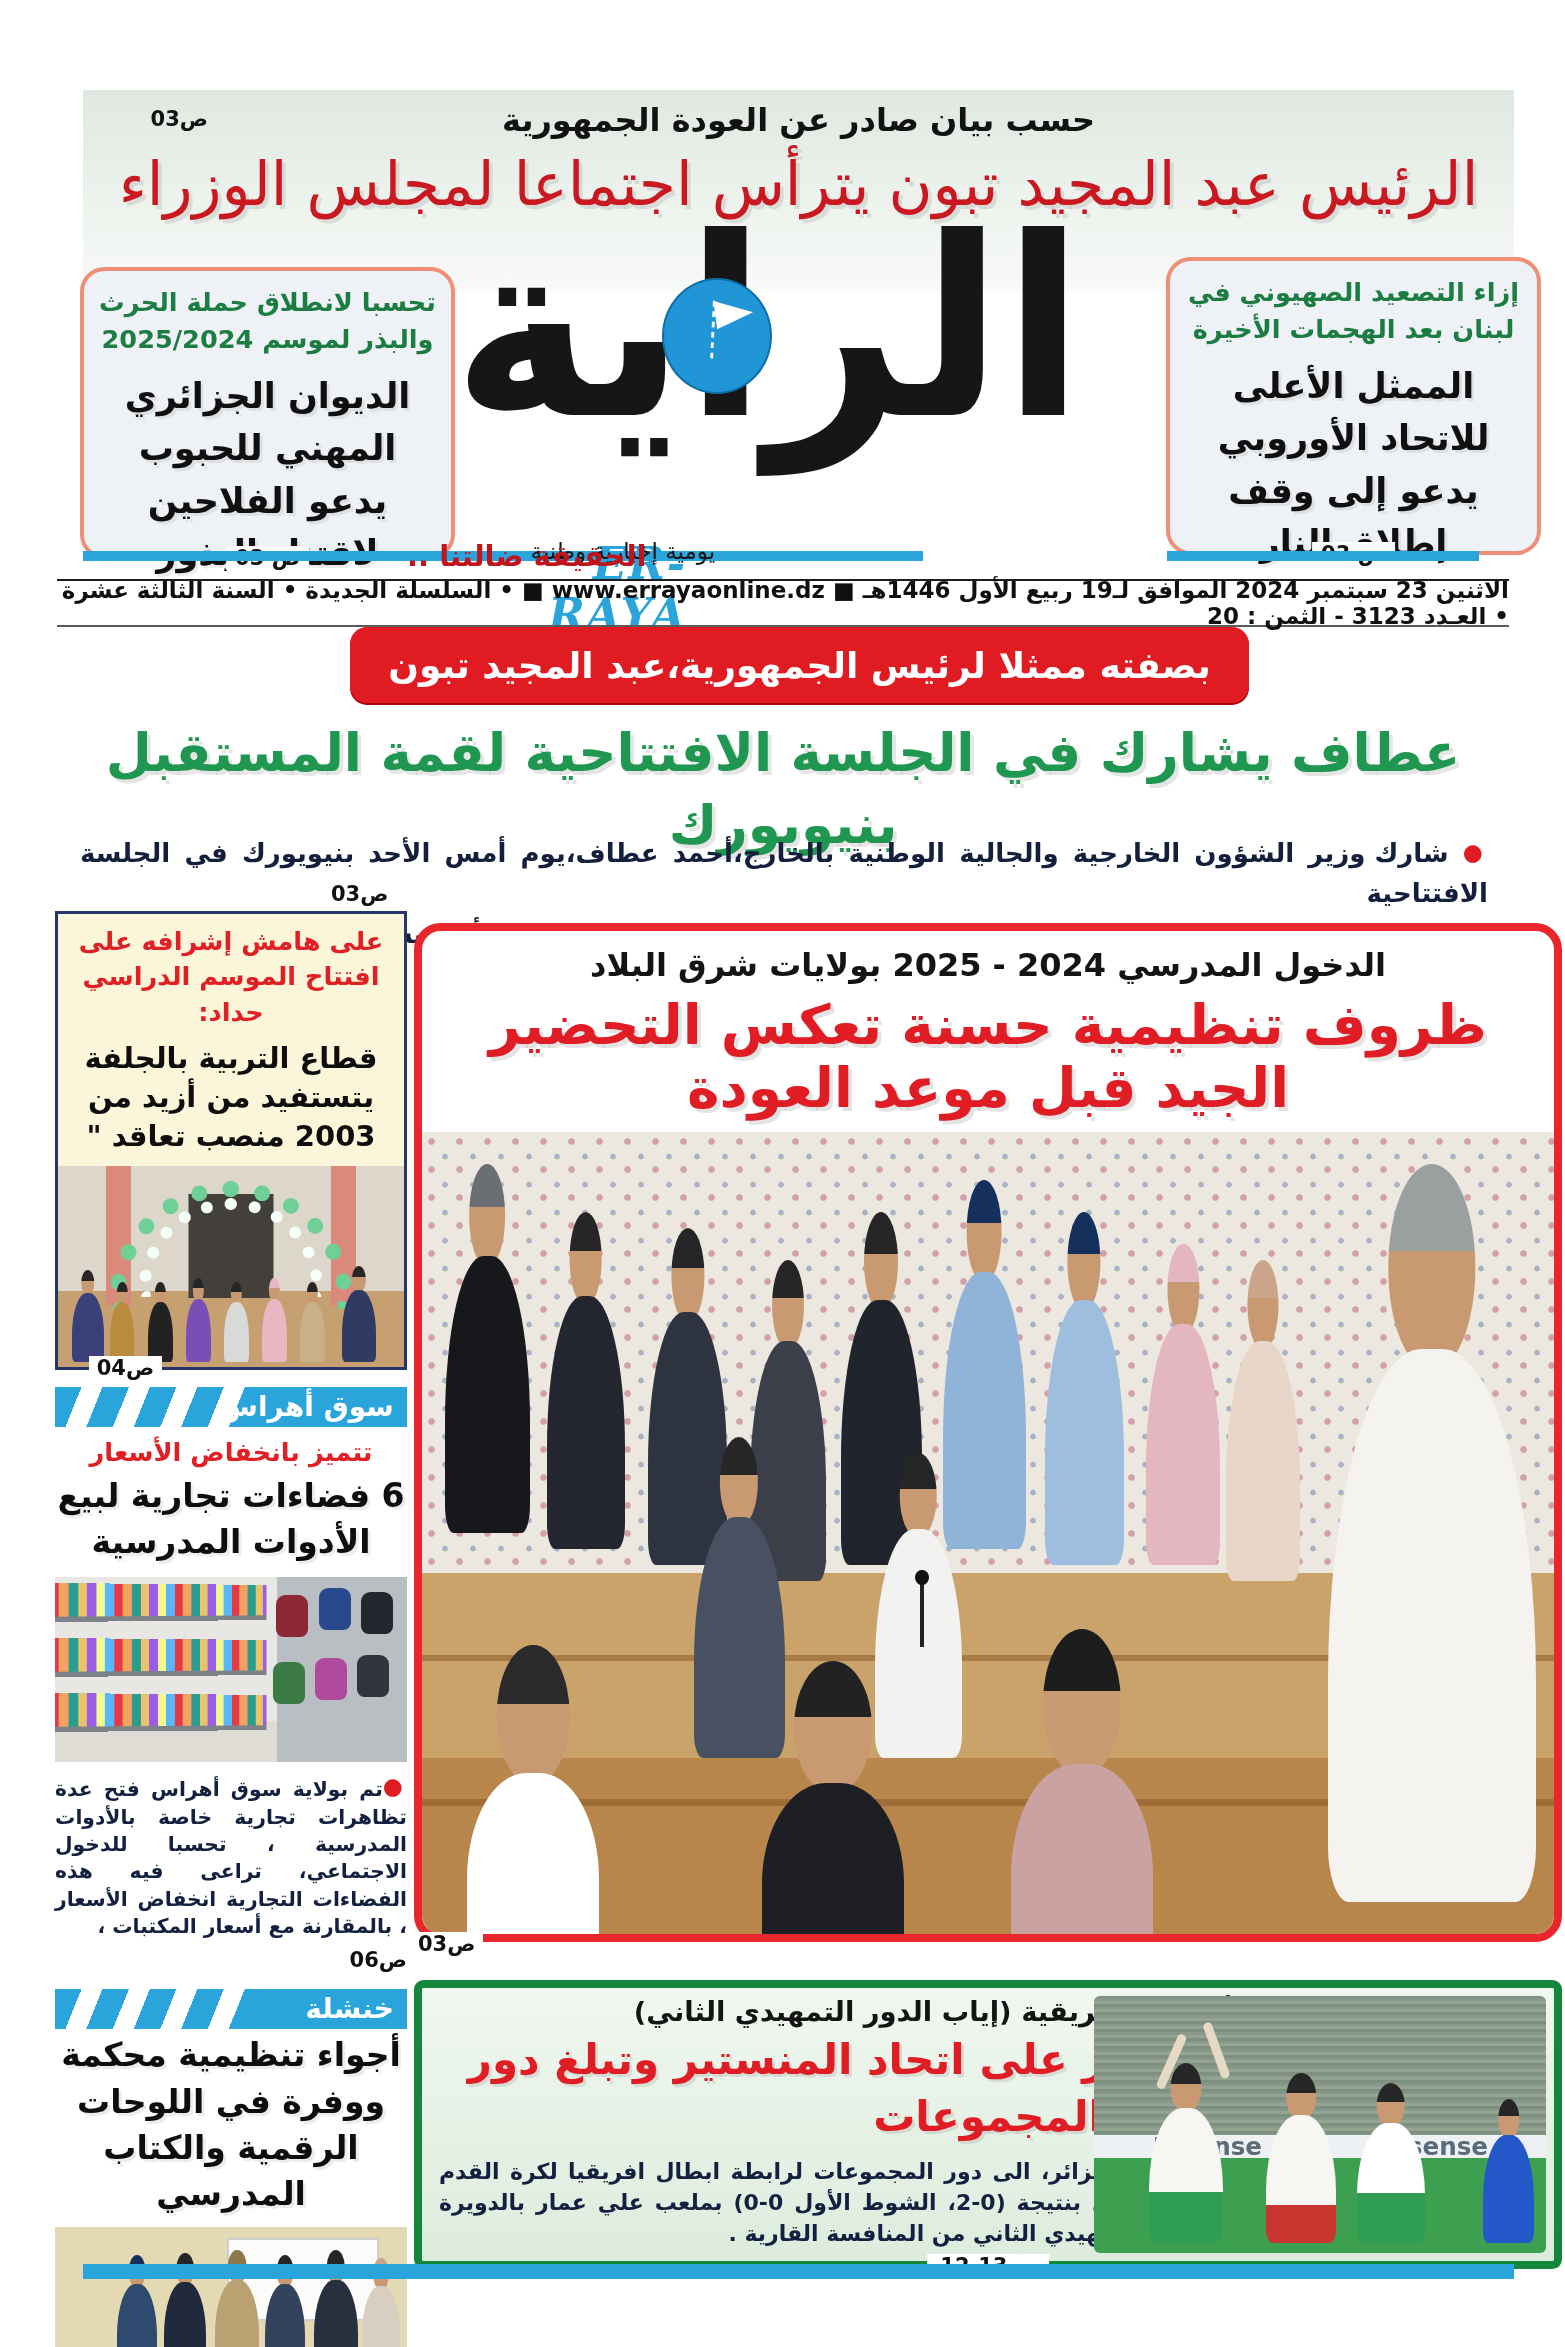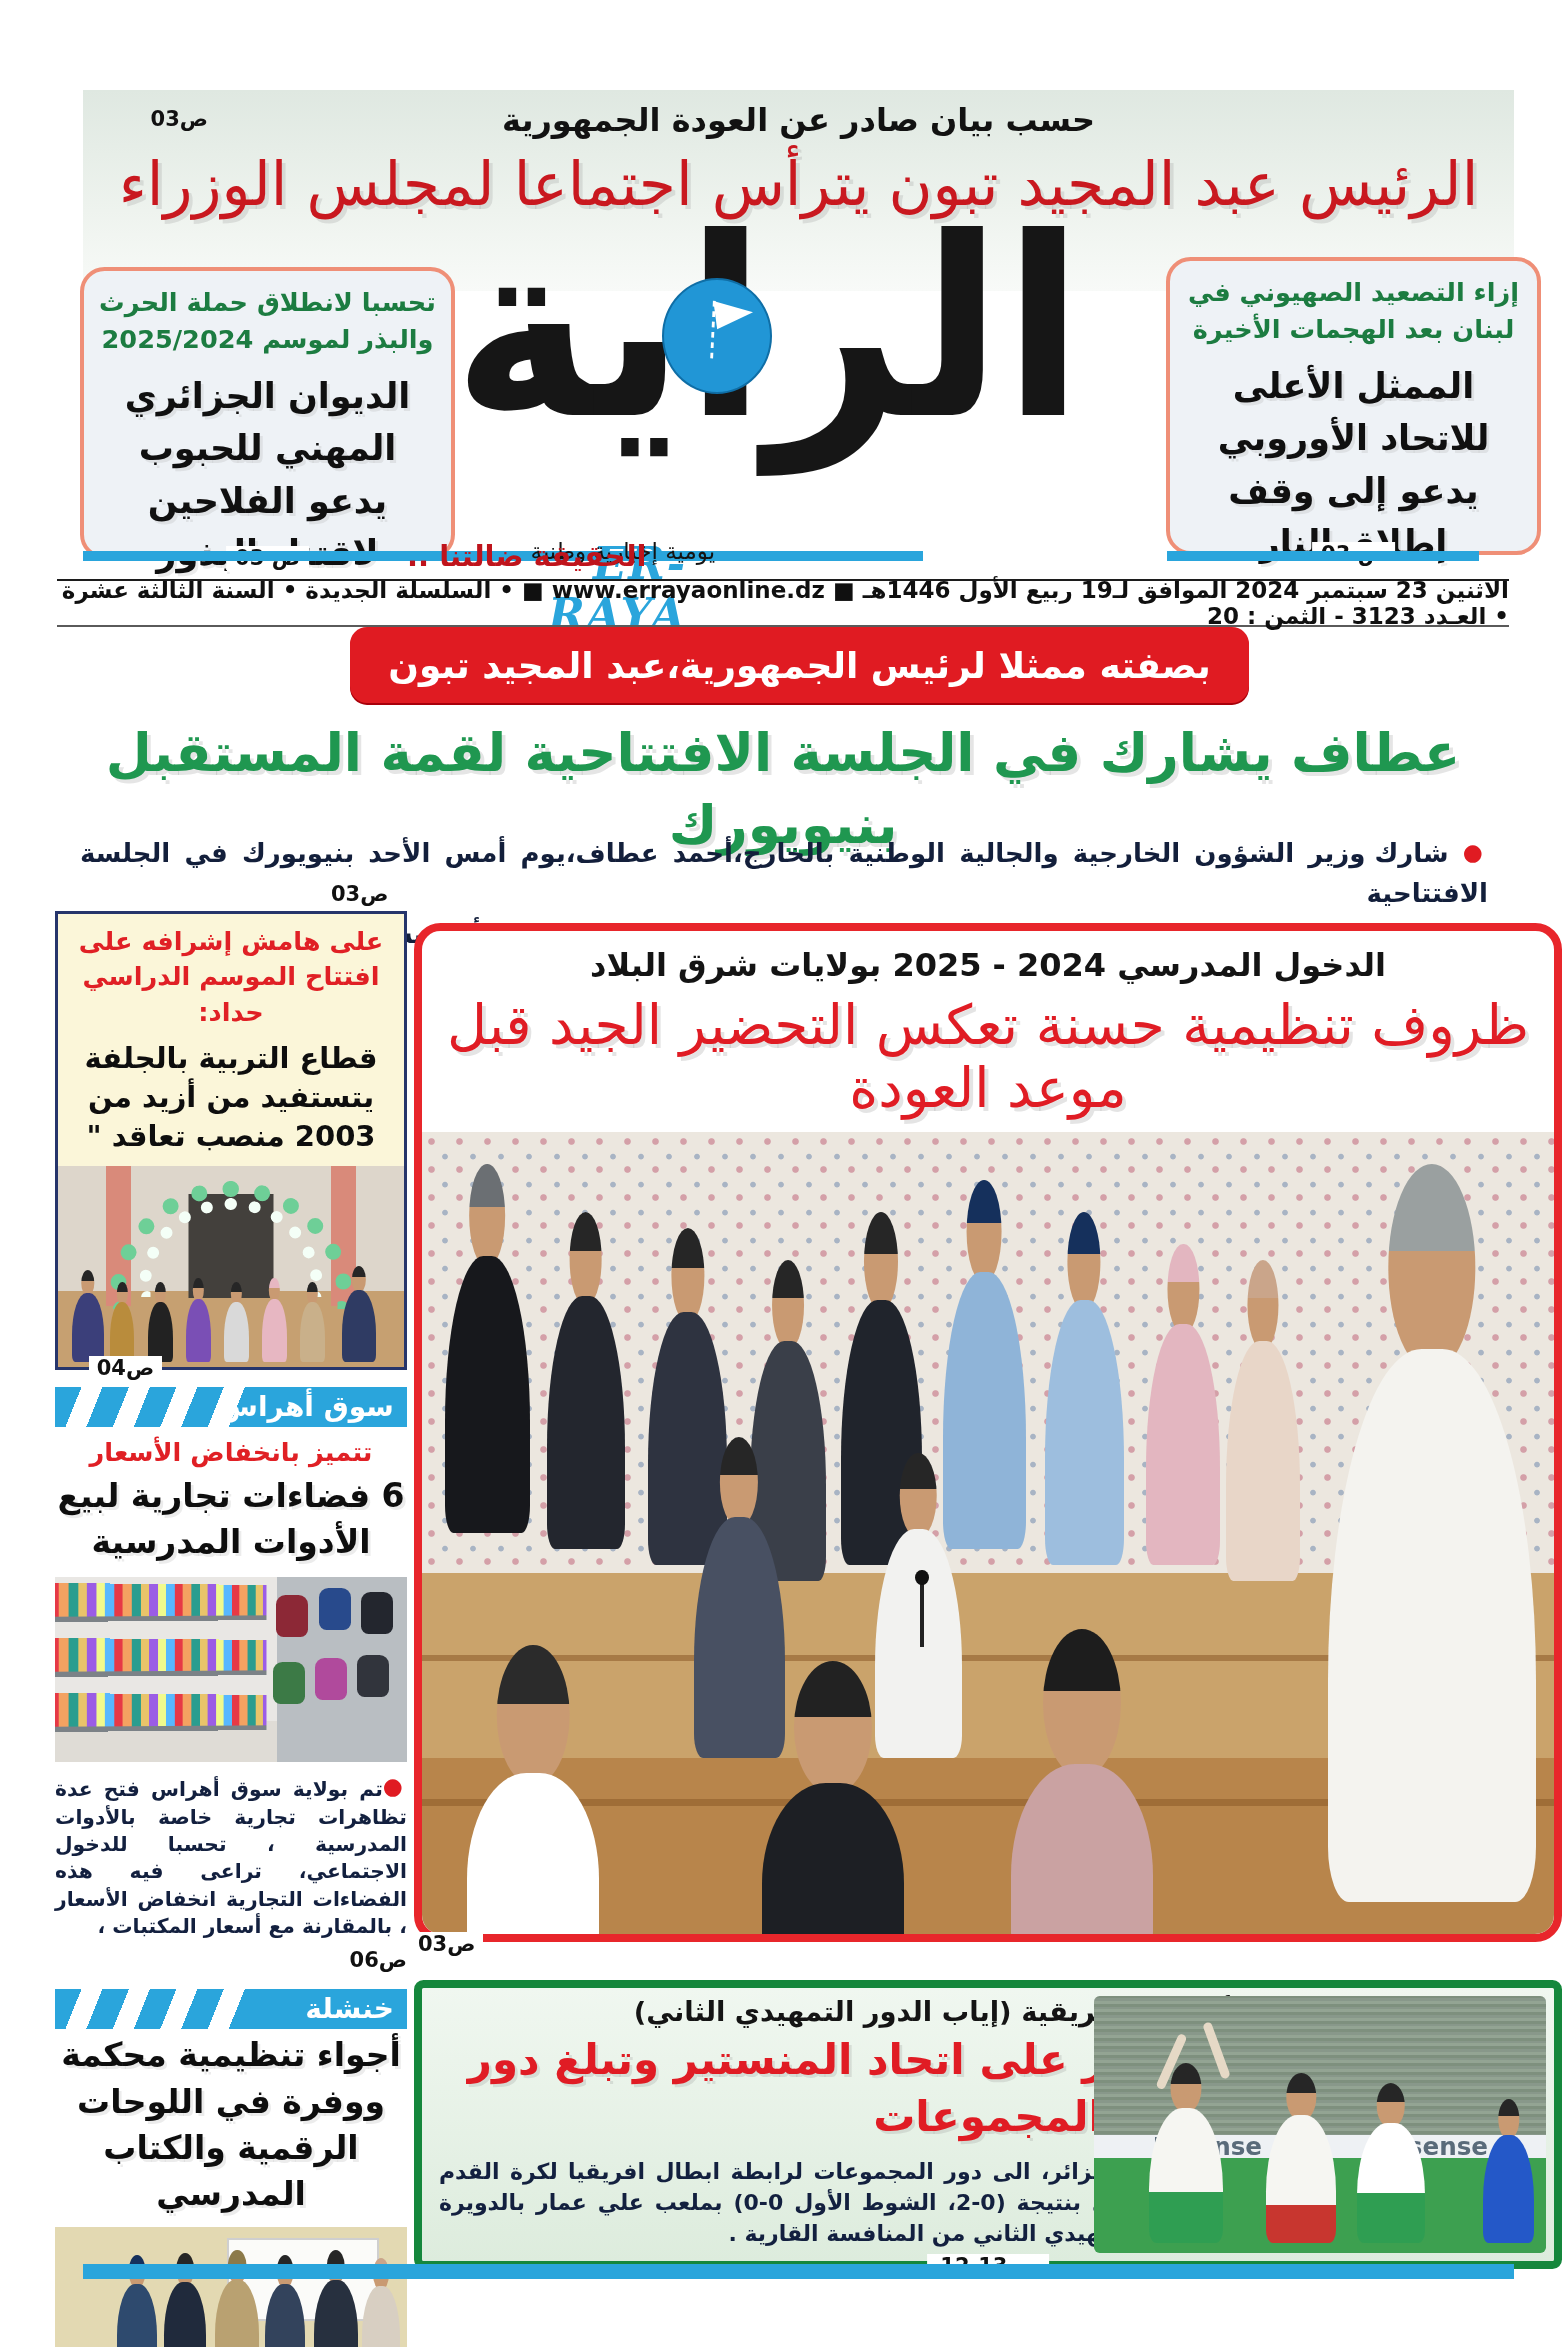--- a/index.html
+++ b/index.html
@@ -119,21 +119,21 @@
        linear-gradient(180deg,#85957f 0 100%);}
   .adboard{position:absolute;left:0;right:0;top:54%;height:9%;background:#eef1f4;
      display:flex;align-items:center;justify-content:space-around;color:#5a6b7a;
      font-size:24.6px;font-weight:bold;font-family:"DejaVu Sans",sans-serif;direction:ltr;}
   .arm{position:absolute;width:8.5px;height:59px;background:#e6d9c6;border-radius:4.7px;}
 
   
   .maincol{left:414px;top:923px;width:1148px;}
   .redbox{position:relative;height:1003px;background:#fff;border:8.5px solid #e8262b;border-radius:26.5px;}
   .mb-kicker{text-align:center;font-size:32px;font-weight:bold;color:#141414;padding-top:15px;}
-  .mb-headline{text-align:center;font-size:55px;font-weight:normal;color:#e01c24;margin-top:9.5px;line-height:1.15;
+  .mb-headline{text-align:center;font-size:55px;font-weight:bold;color:#e01c24;margin-top:9.5px;line-height:1.15;
                text-shadow:3.8px 3.8px 0 rgba(130,130,130,.22);letter-spacing:-0.9px;}
   .main-pref{position:absolute;right:1079px;top:1009px;background:#fff;padding:0 7.6px;}
 
   .sportsbox{position:relative;margin-top:38px;height:273px;border:8.5px solid #15873c;border-radius:9.5px;
              background:linear-gradient(180deg,#f0f7f0 0,#ddecdd 100%);}
   .sp-inner{display:flex;height:100%;}
   .sp-text{flex:1;padding:7.6px 17px 0;}
   .sp-kicker{text-align:center;font-size:27.4px;font-weight:bold;color:#141414;}
   .sp-headline{text-align:center;font-size:42px;font-weight:bold;color:#e01c24;line-height:1.35;margin-top:5.7px;
                text-shadow:2.8px 2.8px 0 rgba(130,130,130,.2);}

